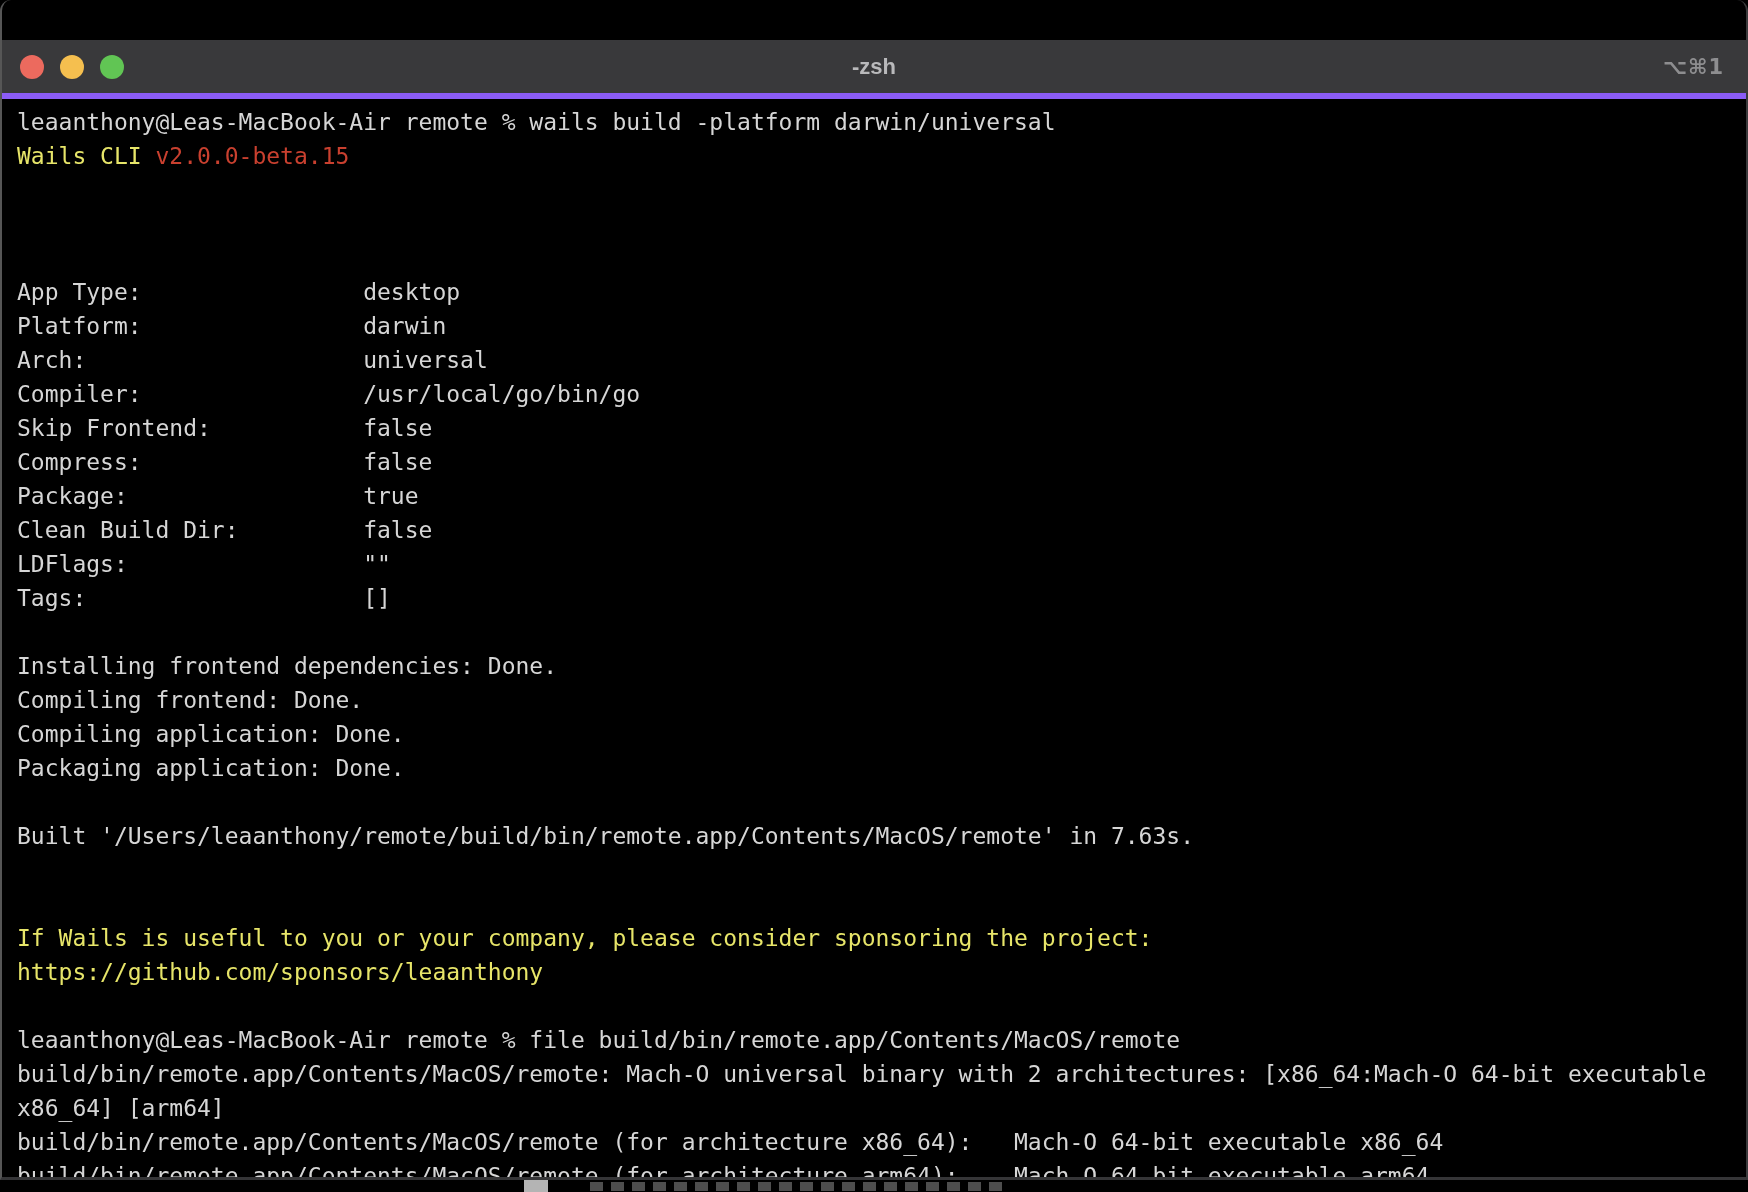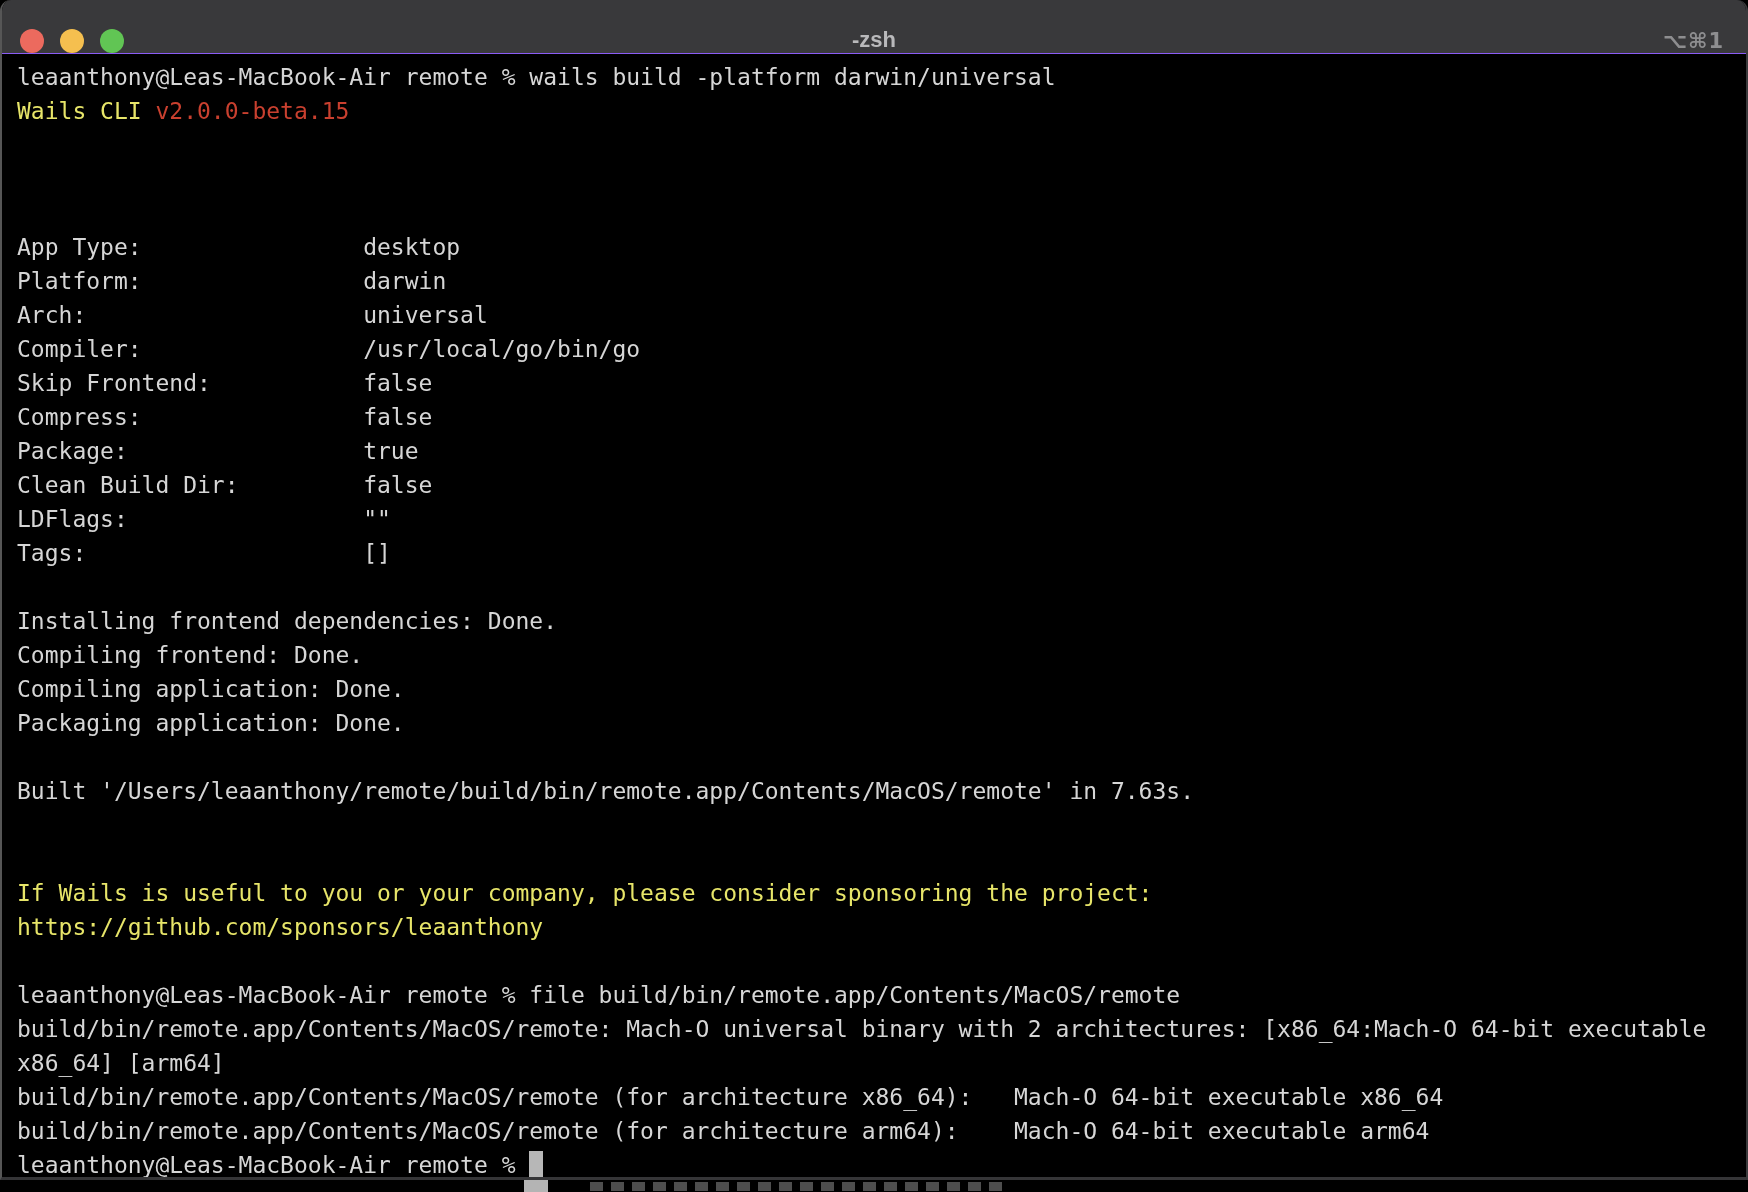--- a/index.html
+++ b/index.html
@@ -20,23 +20,24 @@
     border-left: 2px solid #565656;
     border-right: 2px solid #3a3a3c;
     border-bottom: 3px solid #353537;
     border-radius: 11px 11px 0 0;
     overflow: hidden;
   }
   .titlebar {
     position: relative;
     height: 53px;
     background: #39393b;
-    border-bottom: 1px solid #8b5cf6;
+    border-bottom: 6px solid #8b5cf6;
     display: flex;
-    align-items: flex-end;
+    align-items: center;
+    margin-top: 40px;
   }
   .traffic-lights {
     display: flex;
     gap: 16px;
     margin-left: 18px;
   }
   .tl {
     width: 24px;
     height: 24px;
     border-radius: 50%;

